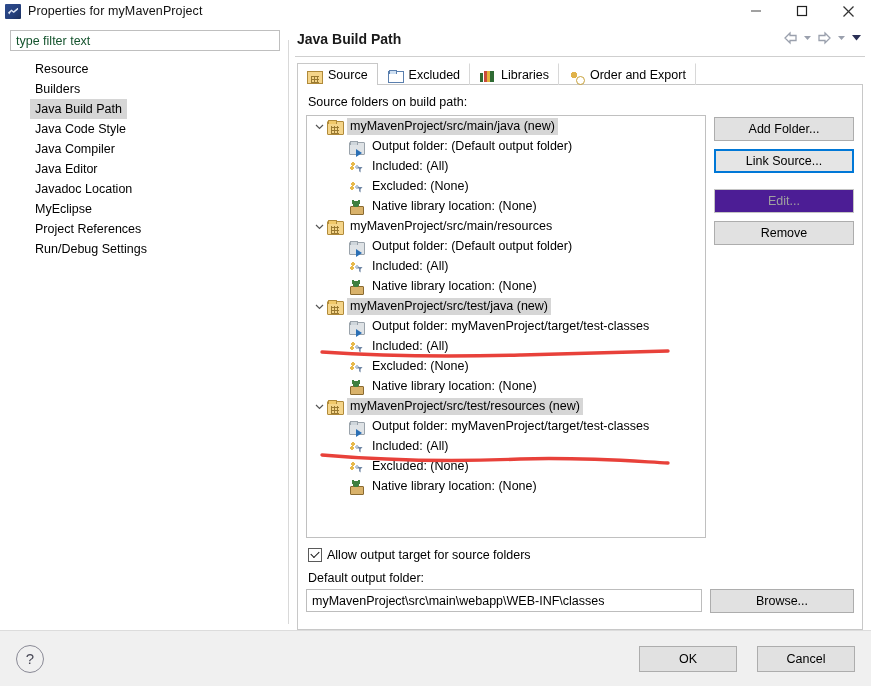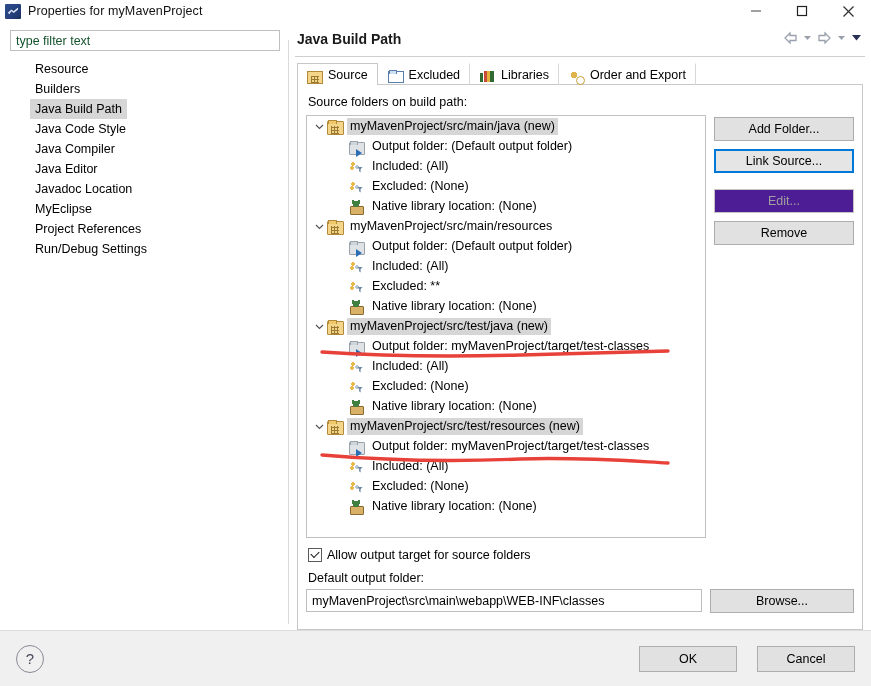--- a/index.html
+++ b/index.html
@@ -322,27 +322,20 @@
             <div class="trow">
                 <span class="ind"></span>
               <span class="icon">
                   <span class="ic-filter" style="position:absolute;"></span>
                 </span>
               <span class="tlabel">Included: (All)</span>
               </div>
             <div class="trow">
                 <span class="ind"></span>
               <span class="icon">
-                  <span class="ic-filter" style="position:absolute;"></span>
-                </span>
-              <span class="tlabel">Excluded: **</span>
-              </div>
-            <div class="trow">
-                <span class="ind"></span>
-              <span class="icon">
                   <span class="ic-native" style="position:absolute;"></span>
                 </span>
               <span class="tlabel">Native library location: (None)</span>
               </div>
 
             <div class="trow root">
               <span class="chev">
                 <svg width="9" height="9" viewBox="0 0 9 9">
                     <path d="M1 3 L4.5 6.5 L8 3" fill="none" stroke="#555" stroke-width="1.2"></path>
                   </svg>

